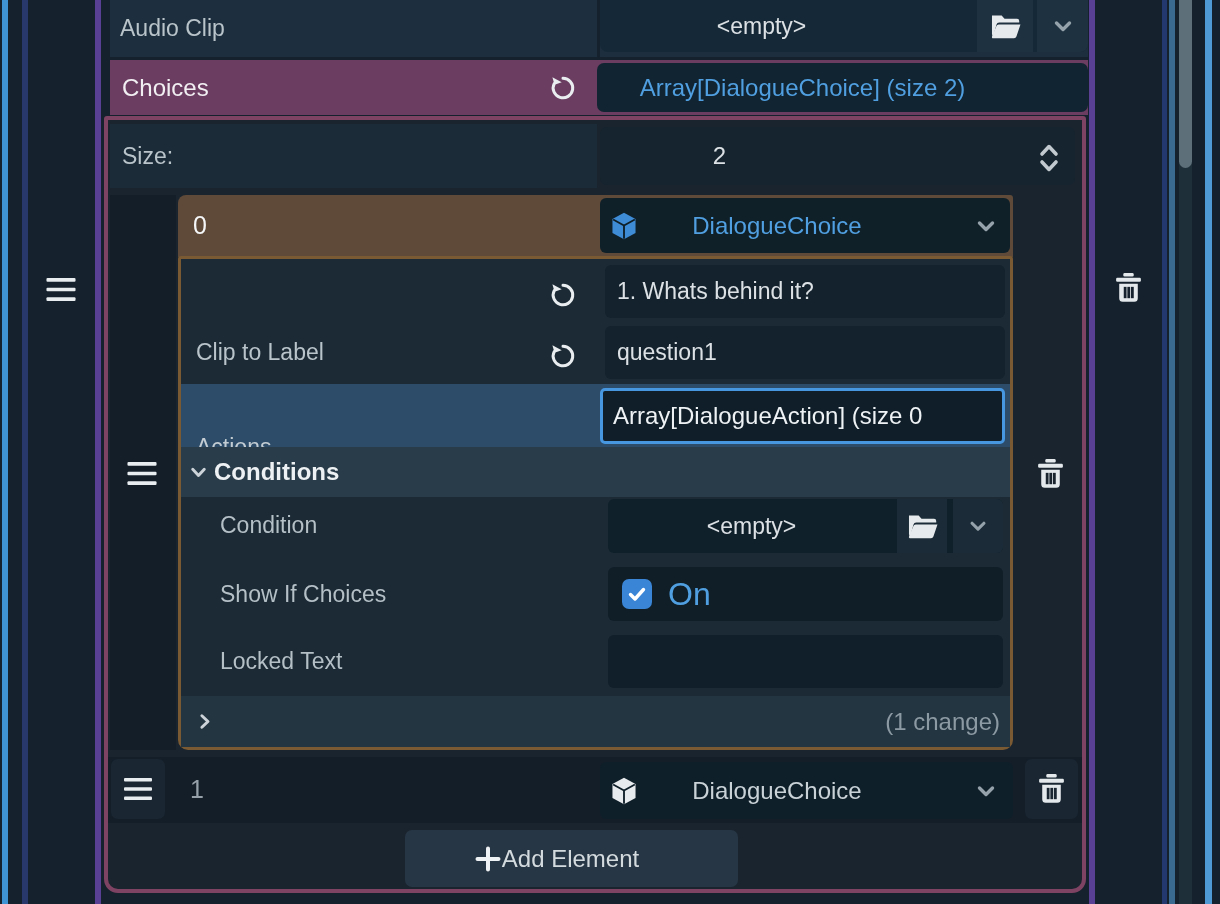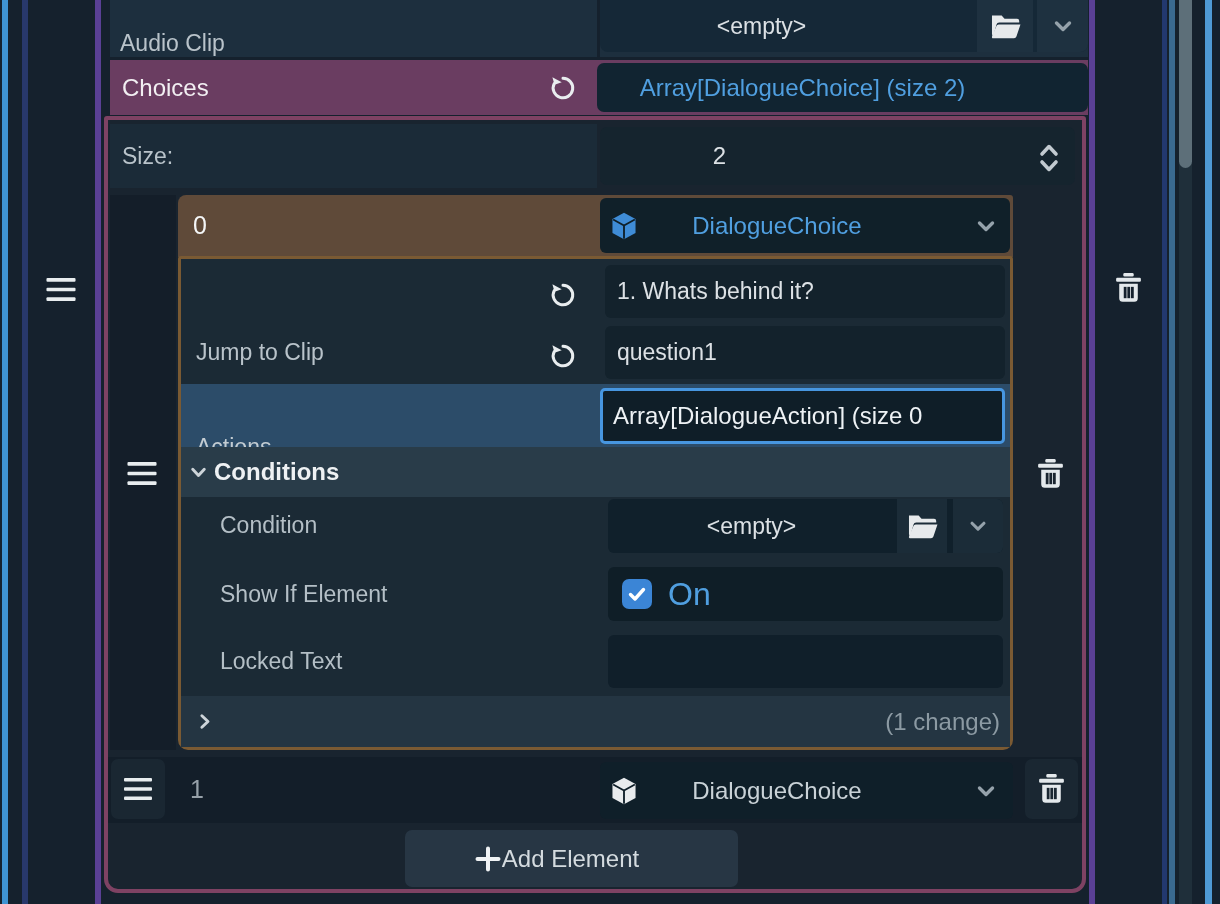--- a/index.html
+++ b/index.html
@@ -18,21 +18,21 @@
   #st-blue-l{left:2px;width:6px;background:#3f93d2;}
   #st-navy-l{left:22px;width:6px;background:#28386b;}
   #st-purple-l{left:95px;width:6px;background:#5a4095;}
   #st-purple-r{left:1089px;width:6px;background:#5a4095;}
   #st-navy-r{left:1162px;width:5px;background:#22386f;}
   #st-steel-r{left:1169px;width:6px;background:#3a6a90;}
   #scroll-track{left:1179px;width:13px;background:#1f2f3a;}
   #scroll-thumb{left:1179px;top:0;width:13px;height:168px;background:#5d6f79;border-radius:0 0 7px 7px;}
   #st-lblue-r{left:1205px;width:7px;background:#4f9ad4;}
   
-  #audio-label{left:110px;top:0;width:487px;height:57px;background:#1d2f3e;padding-left:10px;align-items:flex-end;}
+  #audio-label{left:110px;top:0;width:487px;height:57px;background:#1d2f3e;padding-left:10px;}
   #audio-valbg{left:600px;top:0;width:488px;height:57px;background:#1d2f3e;}
   #audio-assign{left:600px;top:0;width:488px;height:52px;background:#152837;border-radius:0 0 8px 8px;}
   #audio-empty{left:600px;top:0;width:323px;height:52px;}
   #audio-folder{left:977px;top:0;width:56px;height:52px;background:#1e3140;}
   #audio-dd{left:1037px;top:0;width:51px;height:52px;background:#1e3140;border-radius:0 0 8px 0;}
   
   #choices-row{left:110px;top:60px;width:978px;height:55px;background:#6a3d61;}
   #choices-label{left:122px;top:60px;height:55px;color:#f2eff2;font-size:24px;}
   #choices-revert{left:549px;top:74px;}
   #choices-valbox{left:597px;top:63px;width:491px;height:49px;background:#112431;border-radius:7px;
@@ -208,21 +208,21 @@
   <div class="a" id="e0-panel"></div>
 
   <div class="a" id="ct-revert">
     <svg width="28" height="28" viewBox="0 0 28 28">
         <path d="M14 4.2 a9.8 9.8 0 1 1 -8.8 5.4" fill="none" stroke="#e9edef" stroke-width="3" stroke-linecap="round"></path>
         <path d="M3.4 3.2 l2.1 7.6 7.2 -2.6 z" fill="#e9edef"></path>
       </svg>
   </div>
   <div class="a flex val" id="ct-box">1. Whats behind it?</div>
 
-  <div class="a flex lbl" id="jl-label">Jump to Clip</div>
+  <div class="a flex lbl" id="jl-label">Clip to Label</div>
   <div class="a" id="jl-revert">
     <svg width="28" height="28" viewBox="0 0 28 28">
         <path d="M14 4.2 a9.8 9.8 0 1 1 -8.8 5.4" fill="none" stroke="#e9edef" stroke-width="3" stroke-linecap="round"></path>
         <path d="M3.4 3.2 l2.1 7.6 7.2 -2.6 z" fill="#e9edef"></path>
       </svg>
   </div>
   <div class="a flex val" id="jl-box">question1</div>
 
   <div class="a" id="actions-row"></div>
   <div class="a flex" id="actions-label">Actions</div>
@@ -248,21 +248,21 @@
       </span>
   </div>
   <div class="a flex center" id="condition-dd">
     <span>
         <svg width="22" height="22" viewBox="0 0 24 24">
           <path d="M5.5 9 l6.5 6.5 L18.5 9" fill="none" stroke="#95a2ab" stroke-width="3.4" stroke-linecap="round" stroke-linejoin="round"></path>
         </svg>
       </span>
   </div>
 
-  <div class="a flex sublbl" id="sil-label">Show If Element</div>
+  <div class="a flex sublbl" id="sil-label">Show If Choices</div>
   <div class="a" id="sil-cell"></div>
   <div class="a" id="sil-check">
     <span>
         <svg width="22" height="22" viewBox="0 0 22 22">
           <path d="M4.5 11.5 l4.5 4.5 L17.5 6.5" fill="none" stroke="#ffffff" stroke-width="3.4" stroke-linecap="round" stroke-linejoin="round"></path>
         </svg>
       </span>
   </div>
   <div class="a flex blue" id="sil-on">On</div>
 

